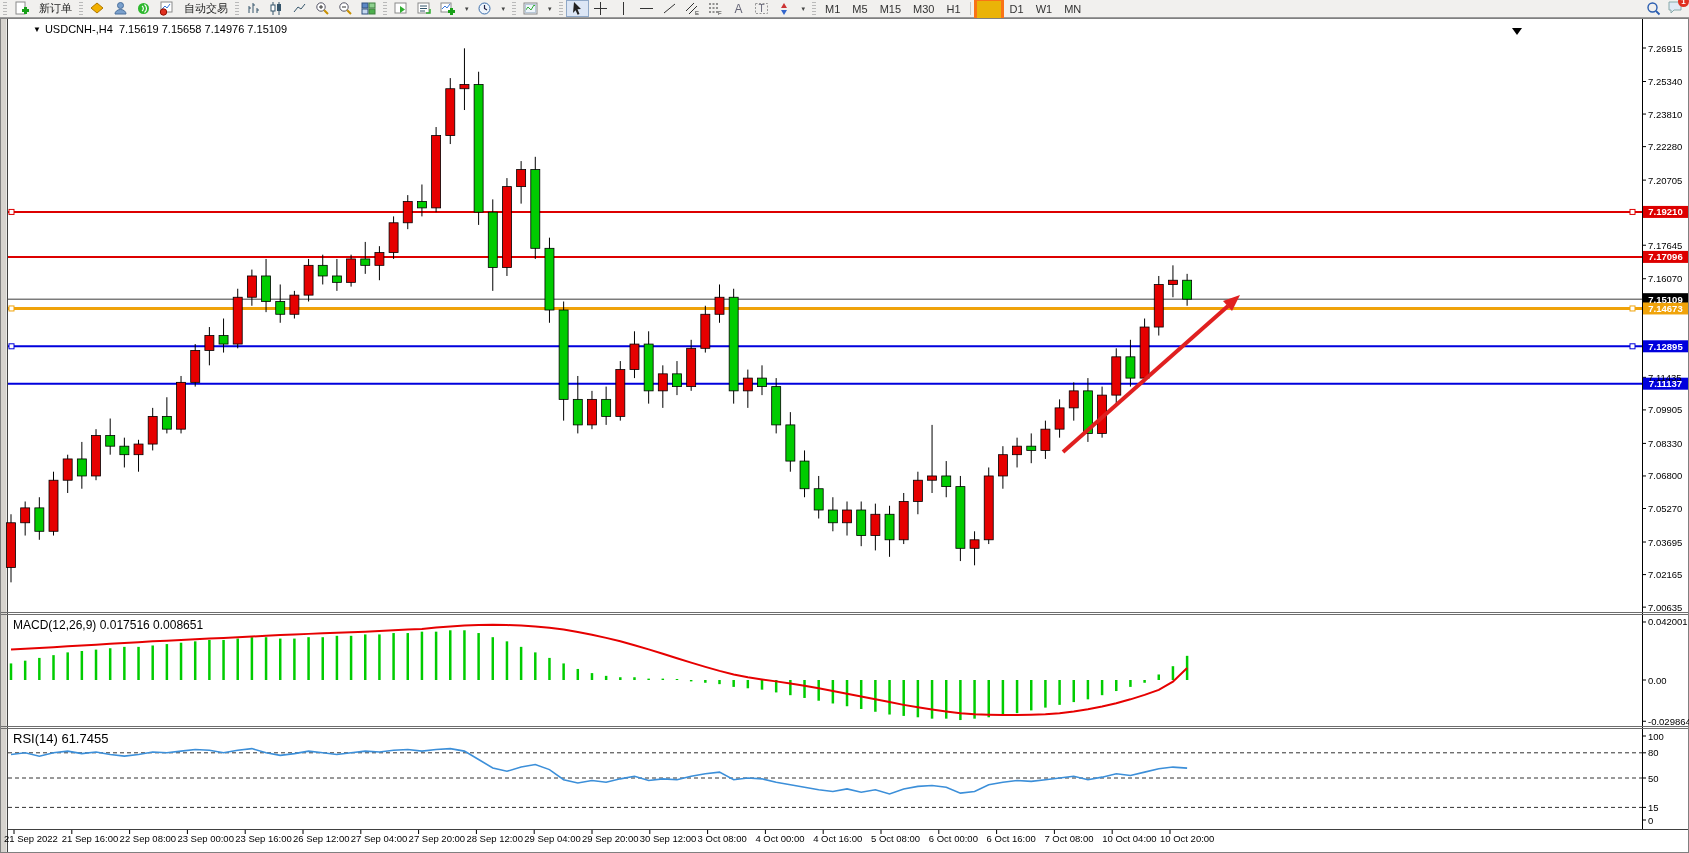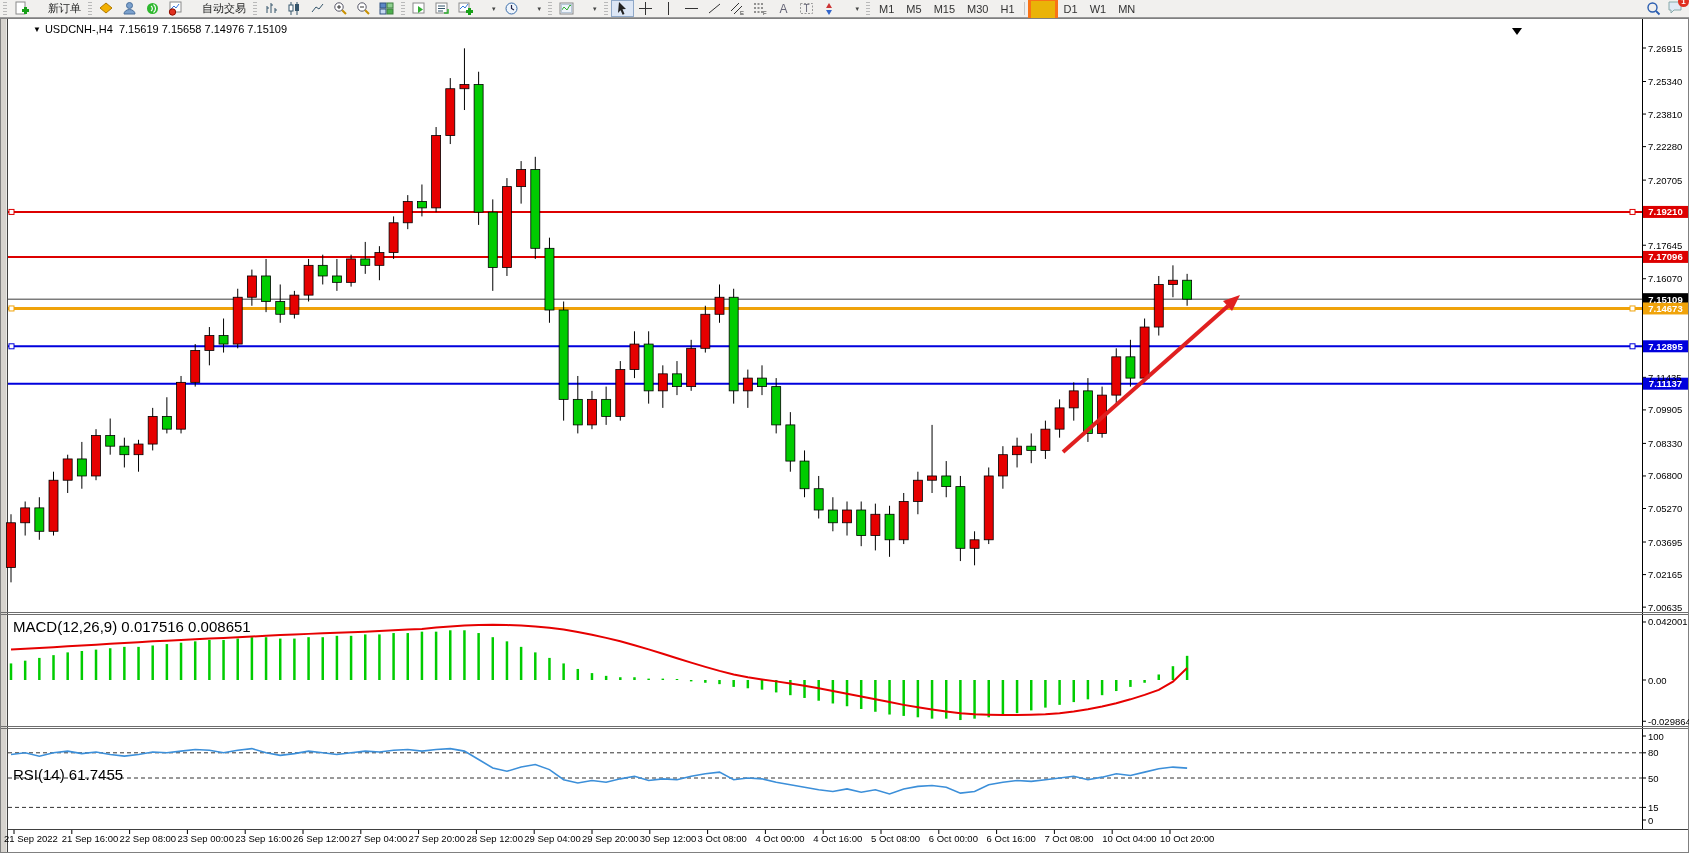--- a/index.html
+++ b/index.html
@@ -1,37 +1,37 @@
 <!DOCTYPE html>
 <html><head>
 <meta charset="utf-8">
 <style>
   html,body{margin:0;padding:0;width:1689px;height:853px;overflow:hidden;background:#fff;
     font-family:"Liberation Sans",sans-serif;-webkit-font-smoothing:antialiased;}
   
   #toolbar{position:absolute;left:0;top:0;width:1689px;height:17px;background:#f1f0ee;
     border-bottom:1px solid #9a9a9a;display:flex;align-items:center;font-size:11px;color:#222;}
   .grip{width:4px;height:13px;margin:0 3px;background:repeating-linear-gradient(to bottom,#b9b9b9 0 1px,transparent 1px 3px);}
-  .tbtn{display:inline-flex;align-items:center;gap:19px;height:15px;padding:0 3px;border:1px solid transparent;cursor:default;}
+  .tbtn{display:inline-flex;align-items:center;gap:10px;height:15px;padding:0 3px;border:1px solid transparent;cursor:default;}
   .tbtn.pressed{background:#dce6f5;border:1px solid #8fa8c8;}
   .caret{font-size:7px;color:#444;line-height:1;}
   .tfbtn{padding:16px 5px;height:15px;display:inline-flex;align-items:center;border:1px solid transparent;color:#333;}
   .tfbtn.active{background:#eab308;border:3px solid #f97316;margin-top:32px;}
   .tsep{width:1px;height:13px;background:#c6c6c6;margin:0 3px;}
   #tb-right{position:absolute;right:6px;top:0;height:17px;display:flex;align-items:center;gap:6px;}
   .badge{position:absolute;top:-4px;right:-6px;background:#e03020;color:#fff;border-radius:50%;
     width:11px;height:11px;font-size:8px;display:flex;align-items:center;justify-content:center;font-weight:bold;}
   
   #chartwin{position:absolute;left:0;top:18px;width:1689px;height:835px;background:#fff;}
   #plot{position:absolute;left:0;top:-18px;width:1689px;height:853px;}
   .ovl{position:absolute;font-size:11px;color:#000;white-space:nowrap;}
   #chart-title{left:12px;top:5px;margin-left:21px;}
   #chart-title .tri{font-size:8px;vertical-align:1px;margin-right:4px;}
-  #macd-label{left:13px;top:600px;font-size:15px;text-align:right;}
-  #rsi-label{left:13px;top:748px;font-size:15px;}
+  #macd-label{left:13px;top:600px;font-size:12px;text-align:right;}
+  #rsi-label{left:13px;top:713px;font-size:13px;}
 </style>
 </head>
 <body>
 
 <div id="toolbar">
   <span class="grip"></span>
   <span class="tbtn">
     <svg width="15" height="15">
         <rect x="2" y="1" width="9" height="12" fill="#fff" stroke="#8a8a8a"></rect>
         <rect x="8" y="8" width="7" height="3" fill="#18a018"></rect>

